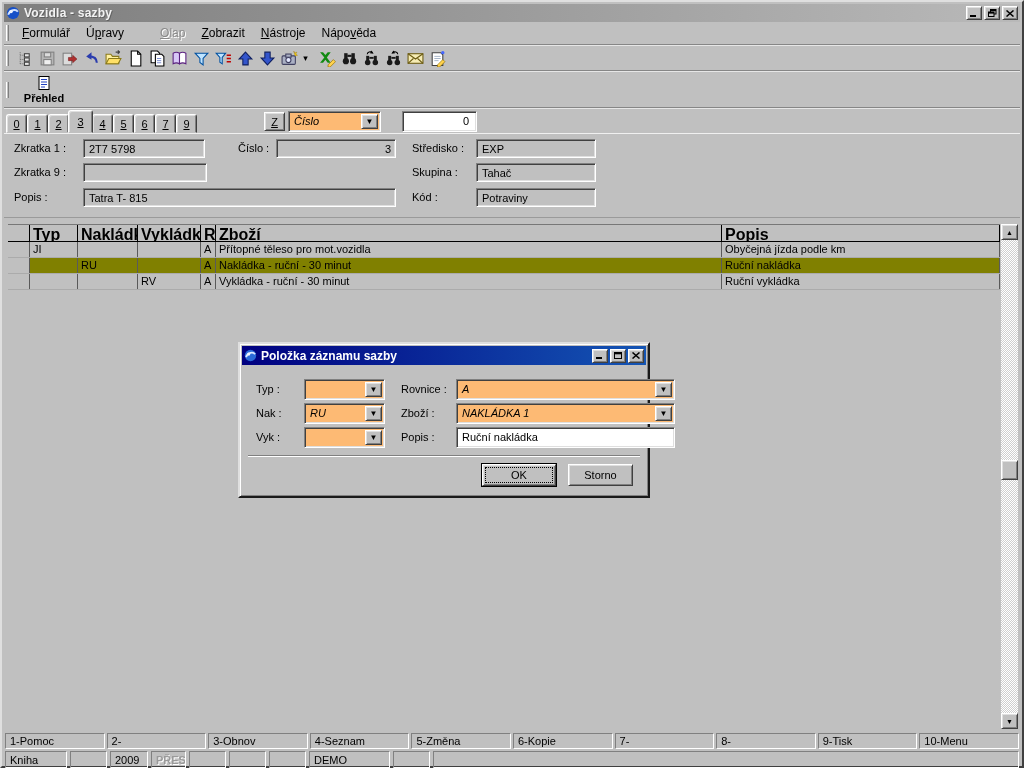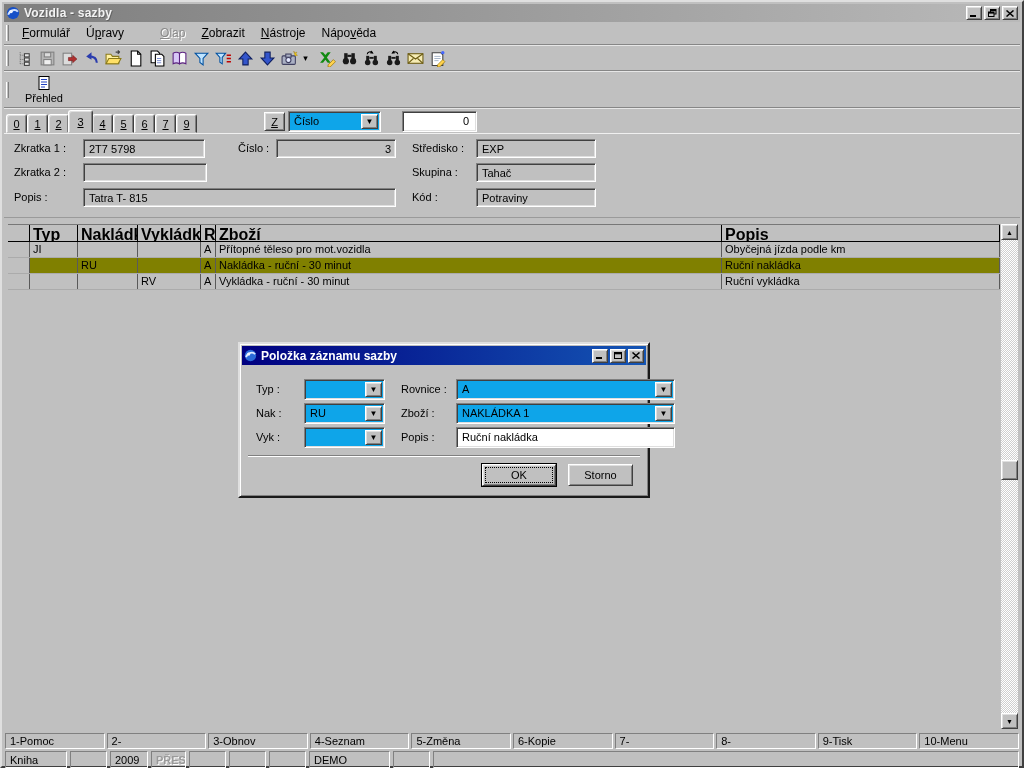--- a/index.html
+++ b/index.html
@@ -31,36 +31,36 @@
   .toolbar { position:absolute; left:2px; top:44px; right:2px; height:25px;
              display:flex; align-items:center; border-bottom:1px solid #868686; box-shadow:0 1px 0 #e6e6e6; }
   .tbtn { width:22px; height:22px; display:flex; align-items:center; justify-content:center; }
   .tbtn svg { width:17px; height:17px; display:block; }
   .tbtn.caret { width:11px; font-size:9px; }
   .gap-l { margin-left:5px; }
 
   .toolbar2 { position:absolute; left:2px; top:70px; right:2px; height:36px;
               display:flex; align-items:stretch; border-bottom:1px solid #868686; box-shadow:0 1px 0 #e6e6e6; }
   .bigbtn { width:56px; margin:1px 0 2px 2px; display:flex; flex-direction:column; align-items:center;
-            justify-content:center; gap:1px; }
+            justify-content:center; gap:1px;font-weight:bold; }
   .bigbtn svg { width:16px; height:16px; }
 
   
   .tabrow { position:absolute; left:2px; top:106px; right:2px; height:25px; }
   .tabs { position:absolute; left:2px; bottom:0; display:flex; align-items:flex-end; }
   .tab { width:21px; height:19px; background:#c0c0c0; border:1px solid; border-color:#fff #404040 #c0c0c0 #fff;
          border-radius:3px 3px 0 0; box-shadow:inset 1px 1px 0 #dfdfdf, inset -1px 0 0 #808080;
          display:flex; align-items:center; justify-content:center; font-size:11px; }
   .tab.active { width:25px; height:23px; position:relative; z-index:2; margin:0 -1px; font-weight:normal; }
   .zbtn { position:absolute; left:260px; top:4px; width:21px; height:19px; background:#c0c0c0;
           border:1px solid; border-color:#fff #404040 #404040 #fff;
           box-shadow:inset 1px 1px 0 #dfdfdf, inset -1px -1px 0 #808080;
           display:flex; align-items:center; justify-content:center; }
-  .combo { position:absolute; display:flex; background:#0ea5e9; border:1px solid; border-color:#808080 #fff #fff #808080;
-           box-shadow:inset 1px 1px 0 #404040, inset -1px -1px 0 #dfdfdf; }
+  .combo { position:absolute; display:flex; background:#fdba74; border:1px solid; border-color:#808080 #fff #fff #808080;
+           box-shadow:inset 1px 1px 0 #404040, inset -1px -1px 0 #dfdfdf;font-style:italic; }
   .combo .val { flex:1; padding:3px 0 0 5px; white-space:nowrap; overflow:hidden; }
   .combo .drop { width:17px; margin:2px; background:#c0c0c0; border:1px solid; border-color:#fff #404040 #404040 #fff;
                  box-shadow:inset 1px 1px 0 #dfdfdf, inset -1px -1px 0 #808080;
                  display:flex; align-items:center; justify-content:center; font-size:8px; }
   .combo.sort { left:284px; top:3px; width:93px; height:21px; }
   .numfield { position:absolute; left:398px; top:3px; width:75px; height:21px; background:#fff;
               border:1px solid; border-color:#808080 #fff #fff #808080;
               box-shadow:inset 1px 1px 0 #404040, inset -1px -1px 0 #dfdfdf;
               text-align:right; padding:3px 7px 0 0; }
 
@@ -367,21 +367,21 @@
   </div>
 
   <div class="formarea">
     <span class="flabel" style="left:10px;top:8px">Zkratka 1 :</span>
     <span class="ffield" style="left:79px;top:5px;width:122px">2T7 5798</span>
     <span class="flabel" style="left:234px;top:8px">Číslo :</span>
     <span class="ffield num" style="left:272px;top:5px;width:120px">3</span>
     <span class="flabel" style="left:408px;top:8px">Středisko :</span>
     <span class="ffield" style="left:472px;top:5px;width:120px">EXP</span>
 
-    <span class="flabel" style="left:10px;top:32px">Zkratka 2 :</span>
+    <span class="flabel" style="left:10px;top:32px">Zkratka 9 :</span>
     <span class="ffield" style="left:79px;top:29px;width:124px"></span>
     <span class="flabel" style="left:408px;top:32px">Skupina :</span>
     <span class="ffield" style="left:472px;top:29px;width:120px">Tahač</span>
 
     <span class="flabel" style="left:10px;top:57px">Popis :</span>
     <span class="ffield" style="left:79px;top:54px;width:313px">Tatra T- 815</span>
     <span class="flabel" style="left:408px;top:57px">Kód :</span>
     <span class="ffield" style="left:472px;top:54px;width:120px">Potraviny</span>
   </div>
 

